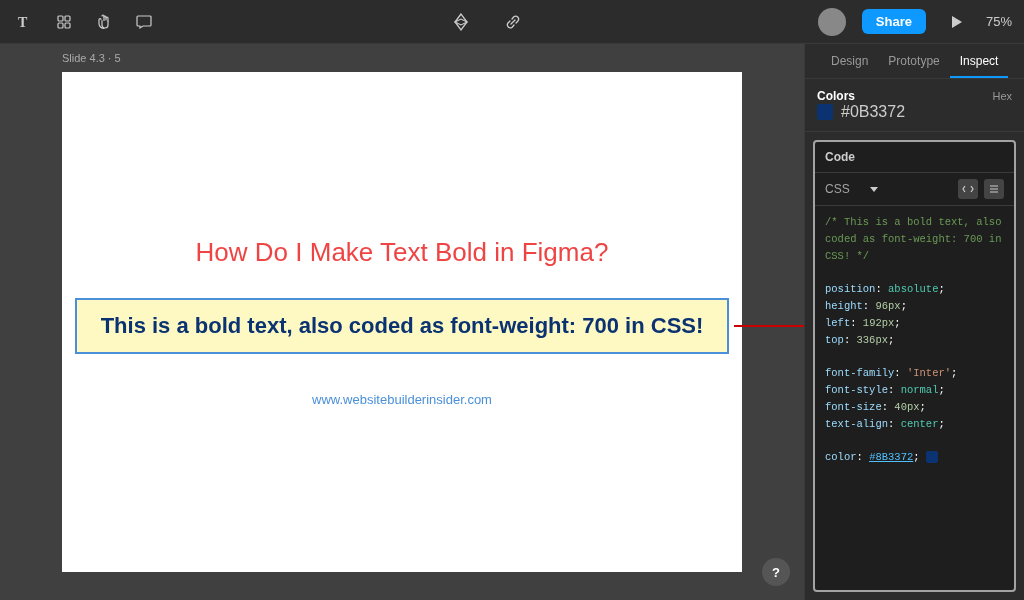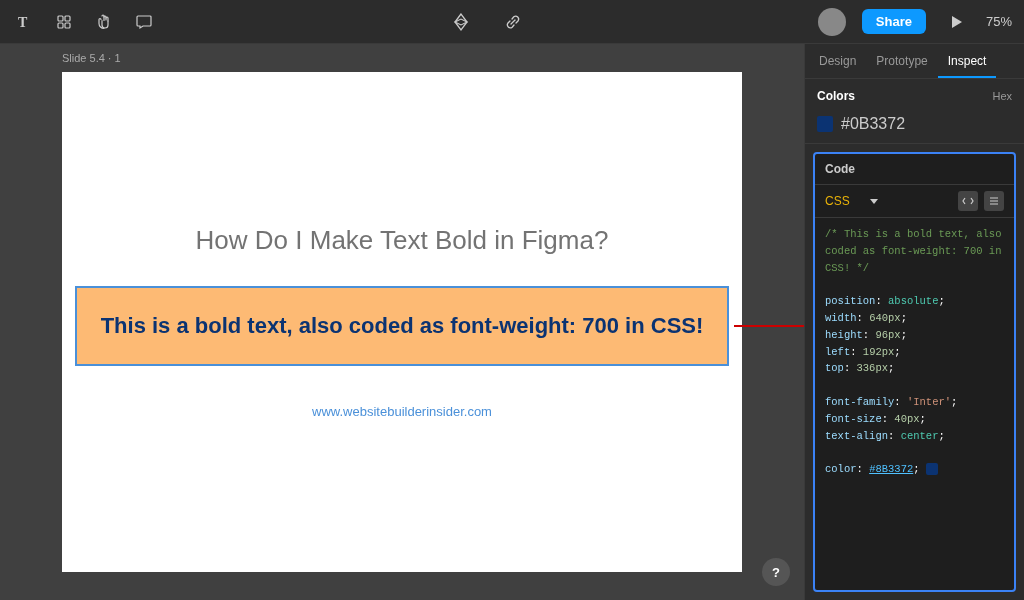--- a/index.html
+++ b/index.html
@@ -50,30 +50,30 @@
       gap: 20px;
     }
     .slide-label {
       position: absolute;
       top: -20px;
       left: 0;
       color: #aaa;
       font-size: 11px;
     }
     .slide-title {
-      color: #737373;
+      color: #ef4444;
       font-size: 26px;
       font-weight: 400;
       text-align: center;
       margin-bottom: 10px;
     }
     .bold-text-box {
-      background: #fdba74;
+      background: #fef9c3;
       border: 2px solid #4a90d9;
-      padding: 24px 24px;
+      padding: 12px 24px;
       text-align: left;
       position: relative;
     }
     .bold-text-content {
       color: #0b3372;
       font-size: 22px;
       font-weight: 700;
       line-height: 1.3;
     }
     .website-url {
@@ -87,21 +87,21 @@
       width: 220px;
       background: #2c2c2c;
       border-left: 1px solid #3a3a3a;
       display: flex;
       flex-direction: column;
       flex-shrink: 0;
     }
     .panel-tabs {
       display: flex;
       border-bottom: 1px solid #3a3a3a;
-      padding: 0 4px;
+      padding: 0 16px;
     }
     .panel-tab {
       padding: 10px 10px;
       font-size: 12px;
       color: #999;
       cursor: pointer;
       position: relative;
     }
     .panel-tab.active {
       color: #fff;
@@ -118,32 +118,32 @@
 
     
     .colors-section {
       padding: 10px 12px;
       border-bottom: 1px solid #3a3a3a;
     }
     .colors-header {
       display: flex;
       justify-content: space-between;
       align-items: center;
-      margin-bottom: 12px;
+      margin-bottom: 0;
     }
     .colors-title { font-size: 12px; font-weight: 600; color: #fff; }
     .colors-format { font-size: 11px; color: #999; cursor: pointer; }
     .color-item { display: flex; align-items: center; gap: 8px; }
     .color-swatch { width: 16px; height: 16px; border-radius: 2px; background: #0b3372; }
     .color-hex { font-size: 16px; color: #ccc; }
 
     
     .code-section {
       flex: 1;
-      border: 2px solid #3b82f6;
+      border: 2px solid #a3a3a3;
       margin: 8px;
       border-radius: 4px;
       background: #1e1e1e;
       display: flex;
       flex-direction: column;
       overflow: hidden;
     }
     .code-header {
       padding: 8px 10px;
       border-bottom: 1px solid #3a3a3a;
@@ -151,21 +151,21 @@
       align-items: center;
     }
     .code-label { font-size: 12px; color: #ccc; font-weight: 600; }
     .code-toolbar {
       padding: 6px 10px;
       display: flex;
       align-items: center;
       justify-content: space-between;
       border-bottom: 1px solid #3a3a3a;
     }
-    .css-dropdown { font-size: 12px; color: #eab308; display: flex; align-items: center; gap: 20px; cursor: pointer; }
+    .css-dropdown { font-size: 12px; color: #a3a3a3; display: flex; align-items: center; gap: 20px; cursor: pointer; }
     .code-icons { display: flex; gap: 6px; }
     .code-icon { width: 20px; height: 20px; background: #444; border-radius: 3px; display: flex; align-items: center; justify-content: center; cursor: pointer; color: #ccc; font-size: 10px; }
     .code-body { flex: 1; overflow-y: auto; padding: 8px 10px; font-family: 'Courier New', monospace; font-size: 10.5px; line-height: 1.6; }
     .code-comment { color: #6a9955; }
     .code-property { color: #9cdcfe; }
     .code-value { color: #ce9178; margin-top: 20px; }
     .code-number { color: #b5cea8; }
     .code-special { color: #4ec9b0; text-align: center; }
     .code-highlighted { background: #264f78; }
     .code-line { display: block; white-space: pre; }
@@ -246,21 +246,21 @@
       </svg>
     </div>
     <span class="zoom-label">75%</span>
   </div>
 </div>
 
 <div class="main">
 
   <div class="canvas">
     <div class="canvas-slide">
-      <span class="slide-label">Slide 5.4 · 1</span>
+      <span class="slide-label">Slide 4.3 · 5</span>
       <div class="slide-title">How Do I Make Text Bold in Figma?</div>
       <div style="position: relative; display: inline-block;">
         <div class="bold-text-box">
           <div class="bold-text-content">This is a bold text, also coded as font-weight: 700 in CSS!</div>
         </div>
 
         <svg style="position:absolute; right:-195px; top:50%; transform:translateY(-50%);" width="190" height="40">
           <defs>
             <marker id="arrowhead" markerWidth="8" markerHeight="8" refX="8" refY="4" orient="auto">
               <polygon points="0 0, 8 4, 0 8" fill="#cc0000"></polygon>
@@ -320,26 +320,26 @@
             </svg>
           </div>
         </div>
       </div>
       <div class="code-body">
         <span class="code-line code-comment">/* This is a bold text, also</span>
         <span class="code-line code-comment">coded as font-weight: 700 in</span>
         <span class="code-line code-comment">CSS! */</span>
         <span class="code-line"> </span>
         <span class="code-line"><span class="code-property">position</span>: <span class="code-special">absolute</span>;</span>
-        <span class="code-line"><span class="code-property">width</span>: <span class="code-number">640px</span>;</span>
         <span class="code-line"><span class="code-property">height</span>: <span class="code-number">96px</span>;</span>
         <span class="code-line"><span class="code-property">left</span>: <span class="code-number">192px</span>;</span>
         <span class="code-line"><span class="code-property">top</span>: <span class="code-number">336px</span>;</span>
         <span class="code-line"> </span>
         <span class="code-line"><span class="code-property">font-family</span>: <span class="code-value">'Inter'</span>;</span>
+        <span class="code-line"><span class="code-property">font-style</span>: <span class="code-special">normal</span>;</span>
         <span class="code-line"><span class="code-property">font-size</span>: <span class="code-number">40px</span>;</span>
         <span class="code-line"><span class="code-property">text-align</span>: <span class="code-special">center</span>;</span>
         <span class="code-line"> </span>
         <span class="code-line"><span class="code-property">color</span>: <span class="color-link">#8B3372</span>; <span class="color-link" style="background:#0b3372; color:#0b3372; width:12px; height:12px; display:inline-block; vertical-align:middle; border-radius:2px;"></span></span>
       </div>
     </div>
   </div>
 </div>
 
 </body></html>

